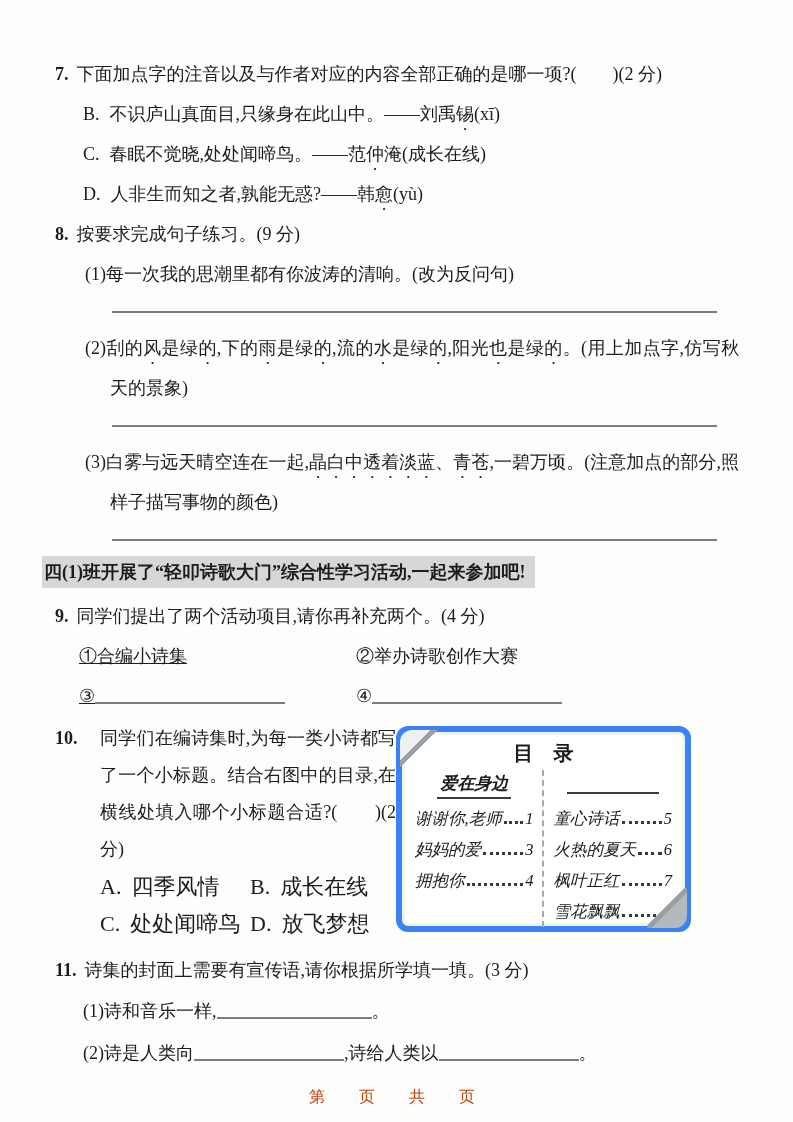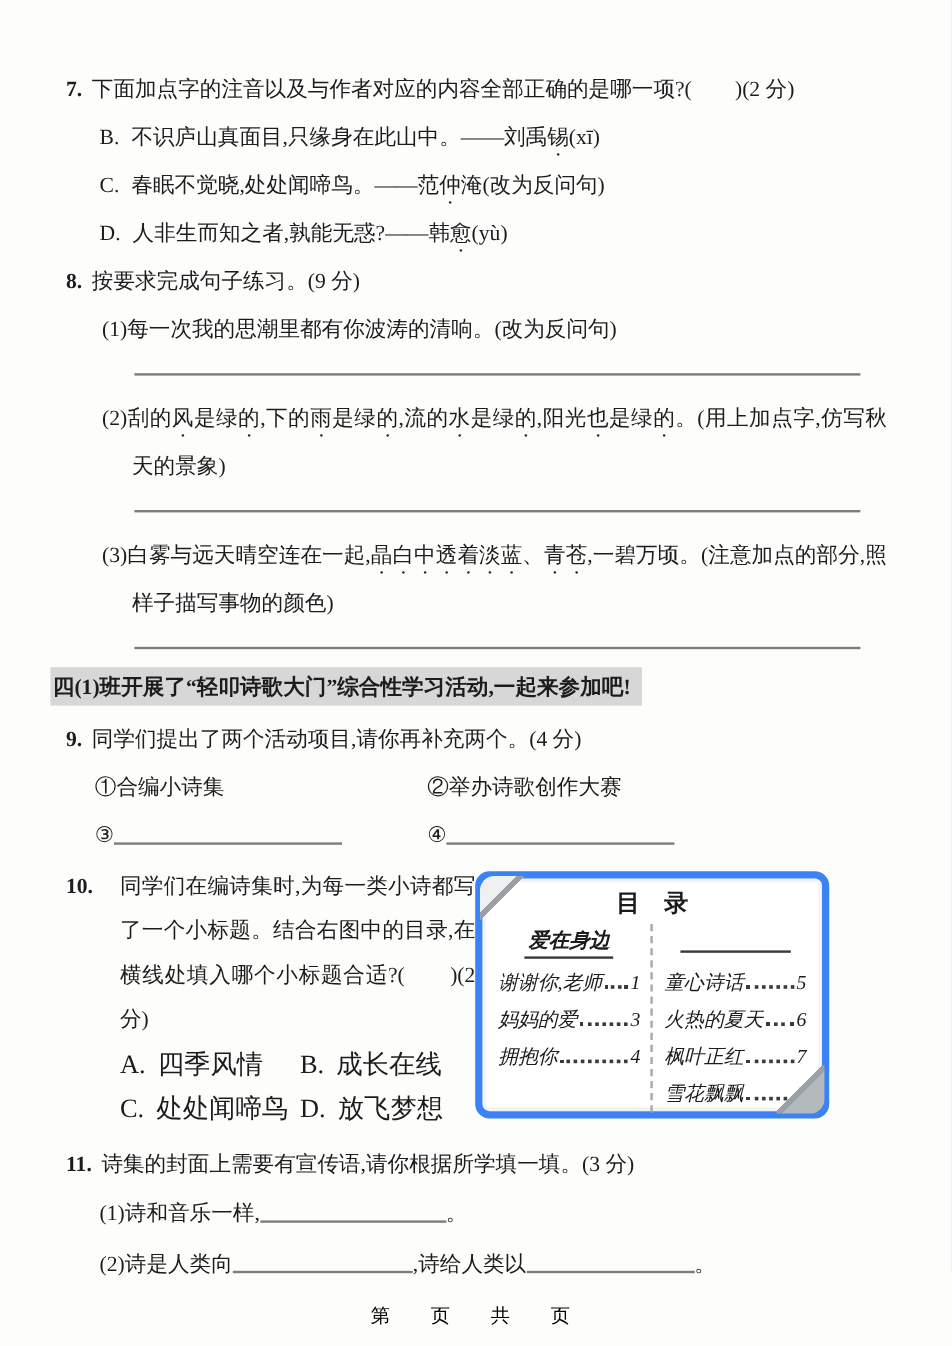--- a/index.html
+++ b/index.html
@@ -28,21 +28,21 @@
   .sub { margin-left:55px; text-indent:-25px; font-size:18px; line-height:40px; text-align:justify; }
   .answer-line { border-bottom:2px solid #7d7d7d; height:10px; margin:9px 22px 15px 57px; }
 
   .banner { margin:10px 0 8px -13px; }
   .banner-text {
     display:inline-block; background:#d7d7d7; font-weight:bold;
     font-size:18px; line-height:26px; padding:3px 10px 3px 2px;
   }
 
   .q9-items, .q9-blanks { display:flex; margin-left:24px; font-size:18px; line-height:40px; }
-  .q9-c1 { width:277px; }
+  .q9-c1 { width:277px;text-decoration:underline; }
   .blank { display:inline-block; border-bottom:2px solid #7d7d7d; height:15px; vertical-align:-2px; }
   .blank.w190 { width:190px; }
   .blank.w155 { width:155px; }
   .blank.w150 { width:150px; }
   .blank.w140 { width:140px; }
 
   .q10-row { display:flex; margin-top:4px; }
   .q10-left { position:relative; width:347px; padding-left:45px; }
   .q10-num { position:absolute; left:0; top:0; font-weight:bold; font-size:18px; line-height:37px; }
   .q10-text { font-size:18px; line-height:37px; text-align:justify; }
@@ -79,38 +79,38 @@
   .toc-row { display:flex; align-items:baseline; font-size:16.5px; font-style:italic; line-height:31px; }
   .toc-t { white-space:nowrap; }
   .toc-leader { flex:1; border-bottom:3px dotted #3a3a3a; margin:0 2px 7px 2px; min-width:14px; }
   .toc-p { white-space:nowrap; }
 
   .q11-sub { margin-left:28px; font-size:18px; line-height:42px; }
 
   .footer {
     position:absolute; bottom:14px; left:0; width:100%; text-align:center;
     font-family:"Liberation Sans","DejaVu Sans",sans-serif;
-    font-size:16px; letter-spacing:9px; color:#000000;
+    font-size:16px; letter-spacing:9px; color:#c2410c;
   }
 </style>
 </head>
 <body>
 
 <div class="page">
   <div class="content">
 
     <div class="ln">
       <span class="qnum">7.</span><span>下面加点字的注音以及与作者对应的内容全部正确的是哪一项?(　　)(2 分)</span>
     </div>
     <div class="opts">
       <div class="ln">
         <span class="opt-label">B.</span><span><span>不识庐山真面目,只缘身在此山中。——刘禹</span><span class="d">锡</span><span>(xī)</span></span>
       </div>
       <div class="ln">
-        <span class="opt-label">C.</span><span><span>春眠不觉晓,处处闻啼鸟。——范</span><span class="d">仲</span><span>淹(改为反问句)</span></span>
+        <span class="opt-label">C.</span><span><span>春眠不觉晓,处处闻啼鸟。——范</span><span class="d">仲</span><span>淹(成长在线)</span></span>
       </div>
       <div class="ln">
         <span class="opt-label">D.</span><span><span>人非生而知之者,孰能无惑?——韩</span><span class="d">愈</span><span>(yù)</span></span>
       </div>
     </div>
 
     <div class="ln">
       <span class="qnum">8.</span><span>按要求完成句子练习。(9 分)</span>
     </div>
     <div class="sub">(1)每一次我的思潮里都有你波涛的清响。(改为反问句)</div>

